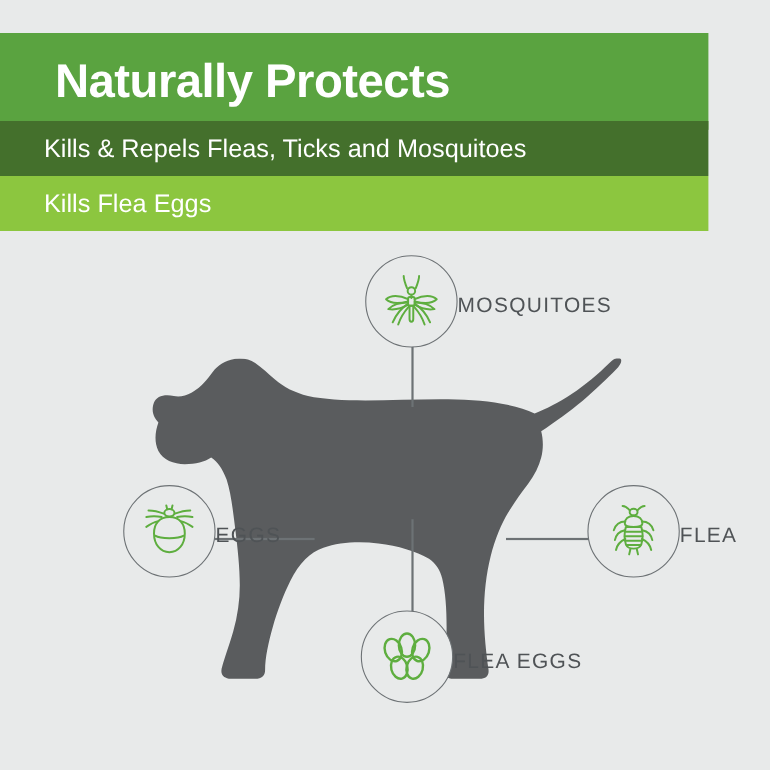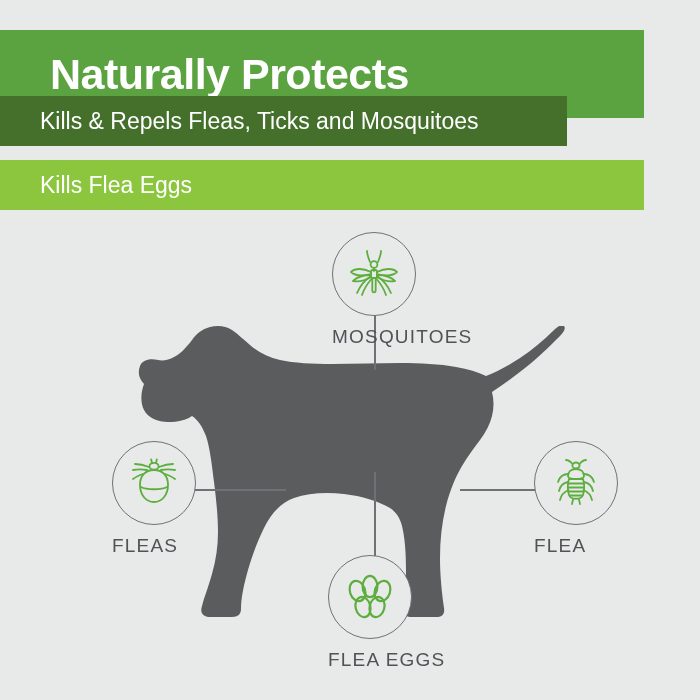--- a/index.html
+++ b/index.html
@@ -31,22 +31,22 @@
     box-sizing: border-box;
   }
   .band-primary {
     top: 30px;
     width: 644px;
     height: 88px;
     background: #5aa340;
     padding-left: 50px;
   }
   .band-secondary {
-    top: 96px;
-    width: 567px;
+    top: 110px;
+    width: 644px;
     height: 50px;
     background: #44702c;
     padding-left: 40px;
   }
   .band-tertiary {
     top: 160px;
     width: 644px;
     height: 50px;
     background: #8cc63f;
     padding-left: 40px;
@@ -88,22 +88,22 @@
 
   #connector-mosquitoes { left: 374px; top: 298px;  width: 1.5px; height: 72px; }
   #connector-ticks      { left: 176px; top: 489px;  width: 110px; height: 1.5px; }
   #connector-fleas      { left: 460px; top: 489px;  width: 100px; height: 1.5px; }
   #connector-fleaeggs   { left: 374px; top: 472px;  width: 1.5px; height: 100px; }
 
   
   .node {
     position: absolute;
     display: flex;
-    flex-direction: column;
-    align-items: flex-start;
+    flex-direction: row;
+    align-items: center;
   }
   .node-circle {
     width: 84px;
     height: 84px;
     border-radius: 50%;
     border: 1.5px solid #6d7275;
     background: #e8eaea;
     display: flex;
     align-items: center;
     justify-content: center;
@@ -245,21 +245,21 @@
 
         <path d="M20 9 C15 7, 11 6, 6 6"></path>
         <path d="M18 12 C13 11, 9 11, 4 12"></path>
         <path d="M14 16 C10 17, 7 19, 4 21"></path>
 
         <path d="M30 9 C35 7, 39 6, 44 6"></path>
         <path d="M32 12 C37 11, 41 11, 46 12"></path>
         <path d="M36 16 C40 17, 43 19, 46 21"></path>
       </svg>
     </div>
-    <span class="node-label">FLEAS</span>
+    <span class="node-label">EGGS</span>
   </div>
 
   <div class="node" id="node-fleas">
     <div class="node-circle">
       <svg class="icon-svg" width="52" height="52" viewBox="0 0 52 52" fill="none" stroke="#5eae3f" stroke-width="1.8" stroke-linecap="round" stroke-linejoin="round">
 
         <path d="M22.5 7 C20 4, 18 3, 16 3"></path>
         <path d="M29.5 7 C32 4, 34 3, 36 3"></path>
 
         <ellipse cx="26" cy="8.5" rx="3.6" ry="3"></ellipse>

